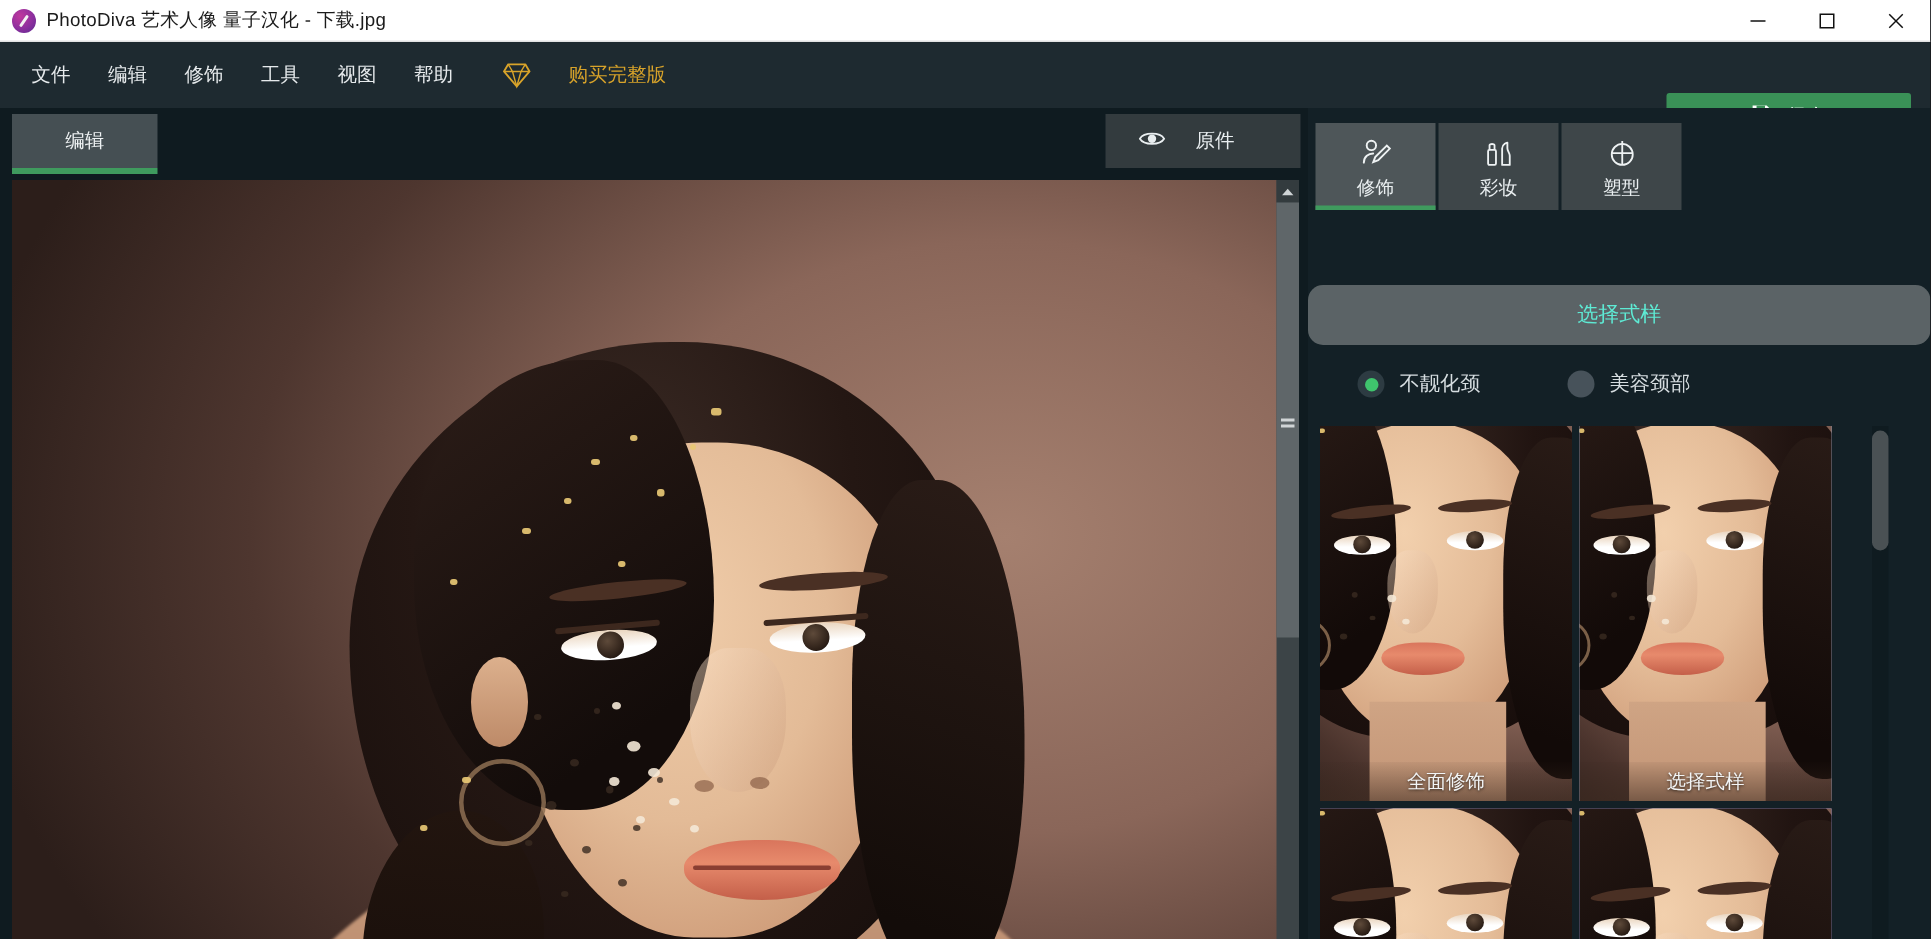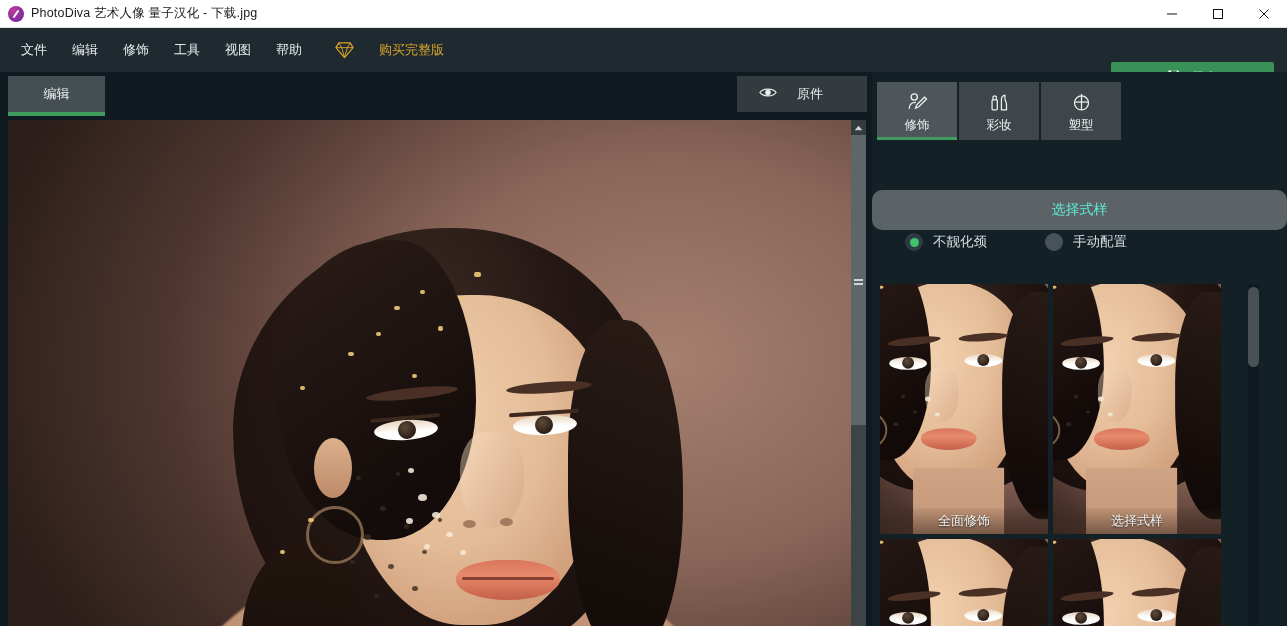--- a/index.html
+++ b/index.html
@@ -193,21 +193,21 @@
     color:#c3ccd0; font-size:13.5px;
   }
   .back-chev{ width:16px; height:16px; display:flex; align-items:center; justify-content:center; cursor:pointer; }
 
   .seg{ position:absolute; left:0; top:118px; width:415px; height:40px; display:flex; }
   .seg-btn{ flex:1; display:flex; align-items:center; justify-content:center;
             font-size:14px; color:#5eead4; cursor:pointer;border-radius:10px; }
   .seg-btn.active{ background:#5b6366; }
   .seg-btn.idle{ background:#39454a; }
 
-  .radios{ position:absolute; left:0; top:144px; width:415px; height:52px; display:flex; align-items:center; }
+  .radios{ position:absolute; left:0; top:158px; width:415px; height:52px; display:flex; align-items:center; }
   .radio{ display:flex; align-items:center; gap:10px; cursor:pointer; color:#d6dde0; font-size:13.5px; }
   .radio.one{ margin-left:33px; }
   .radio.two{ margin-left:58px; }
   .dot{ width:18px; height:18px; border-radius:50%; background:#47525a; display:flex; align-items:center; justify-content:center; }
   .dot.on{ background:#2d3b42; }
   .dot.on::after{ content:""; width:9px; height:9px; border-radius:50%; background:#3fc46d; }
 
   .thumbs{ position:absolute; left:8px; top:212px; width:392px; height:342px; overflow:hidden; }
   .trow{ display:flex; gap:5px; margin-bottom:5px; }
   .thumb{ position:relative; width:168px; height:250px; overflow:hidden; background:#c4b5fd; }
@@ -440,21 +440,21 @@
       <div class="seg-btn active">选择式样</div>
     </div>
 
     <div class="radios">
       <div class="radio one">
         <span class="dot on"></span>
         <span>不靓化颈</span>
       </div>
       <div class="radio two">
         <span class="dot"></span>
-        <span>手动配置</span>
+        <span>美容颈部</span>
       </div>
     </div>
 
     <div class="thumbs">
 
       <div class="trow">
         <div class="thumb">
           <div class="thumb-scene">
             <div class="m-bg"></div>
               <div class="m-hair"></div>

